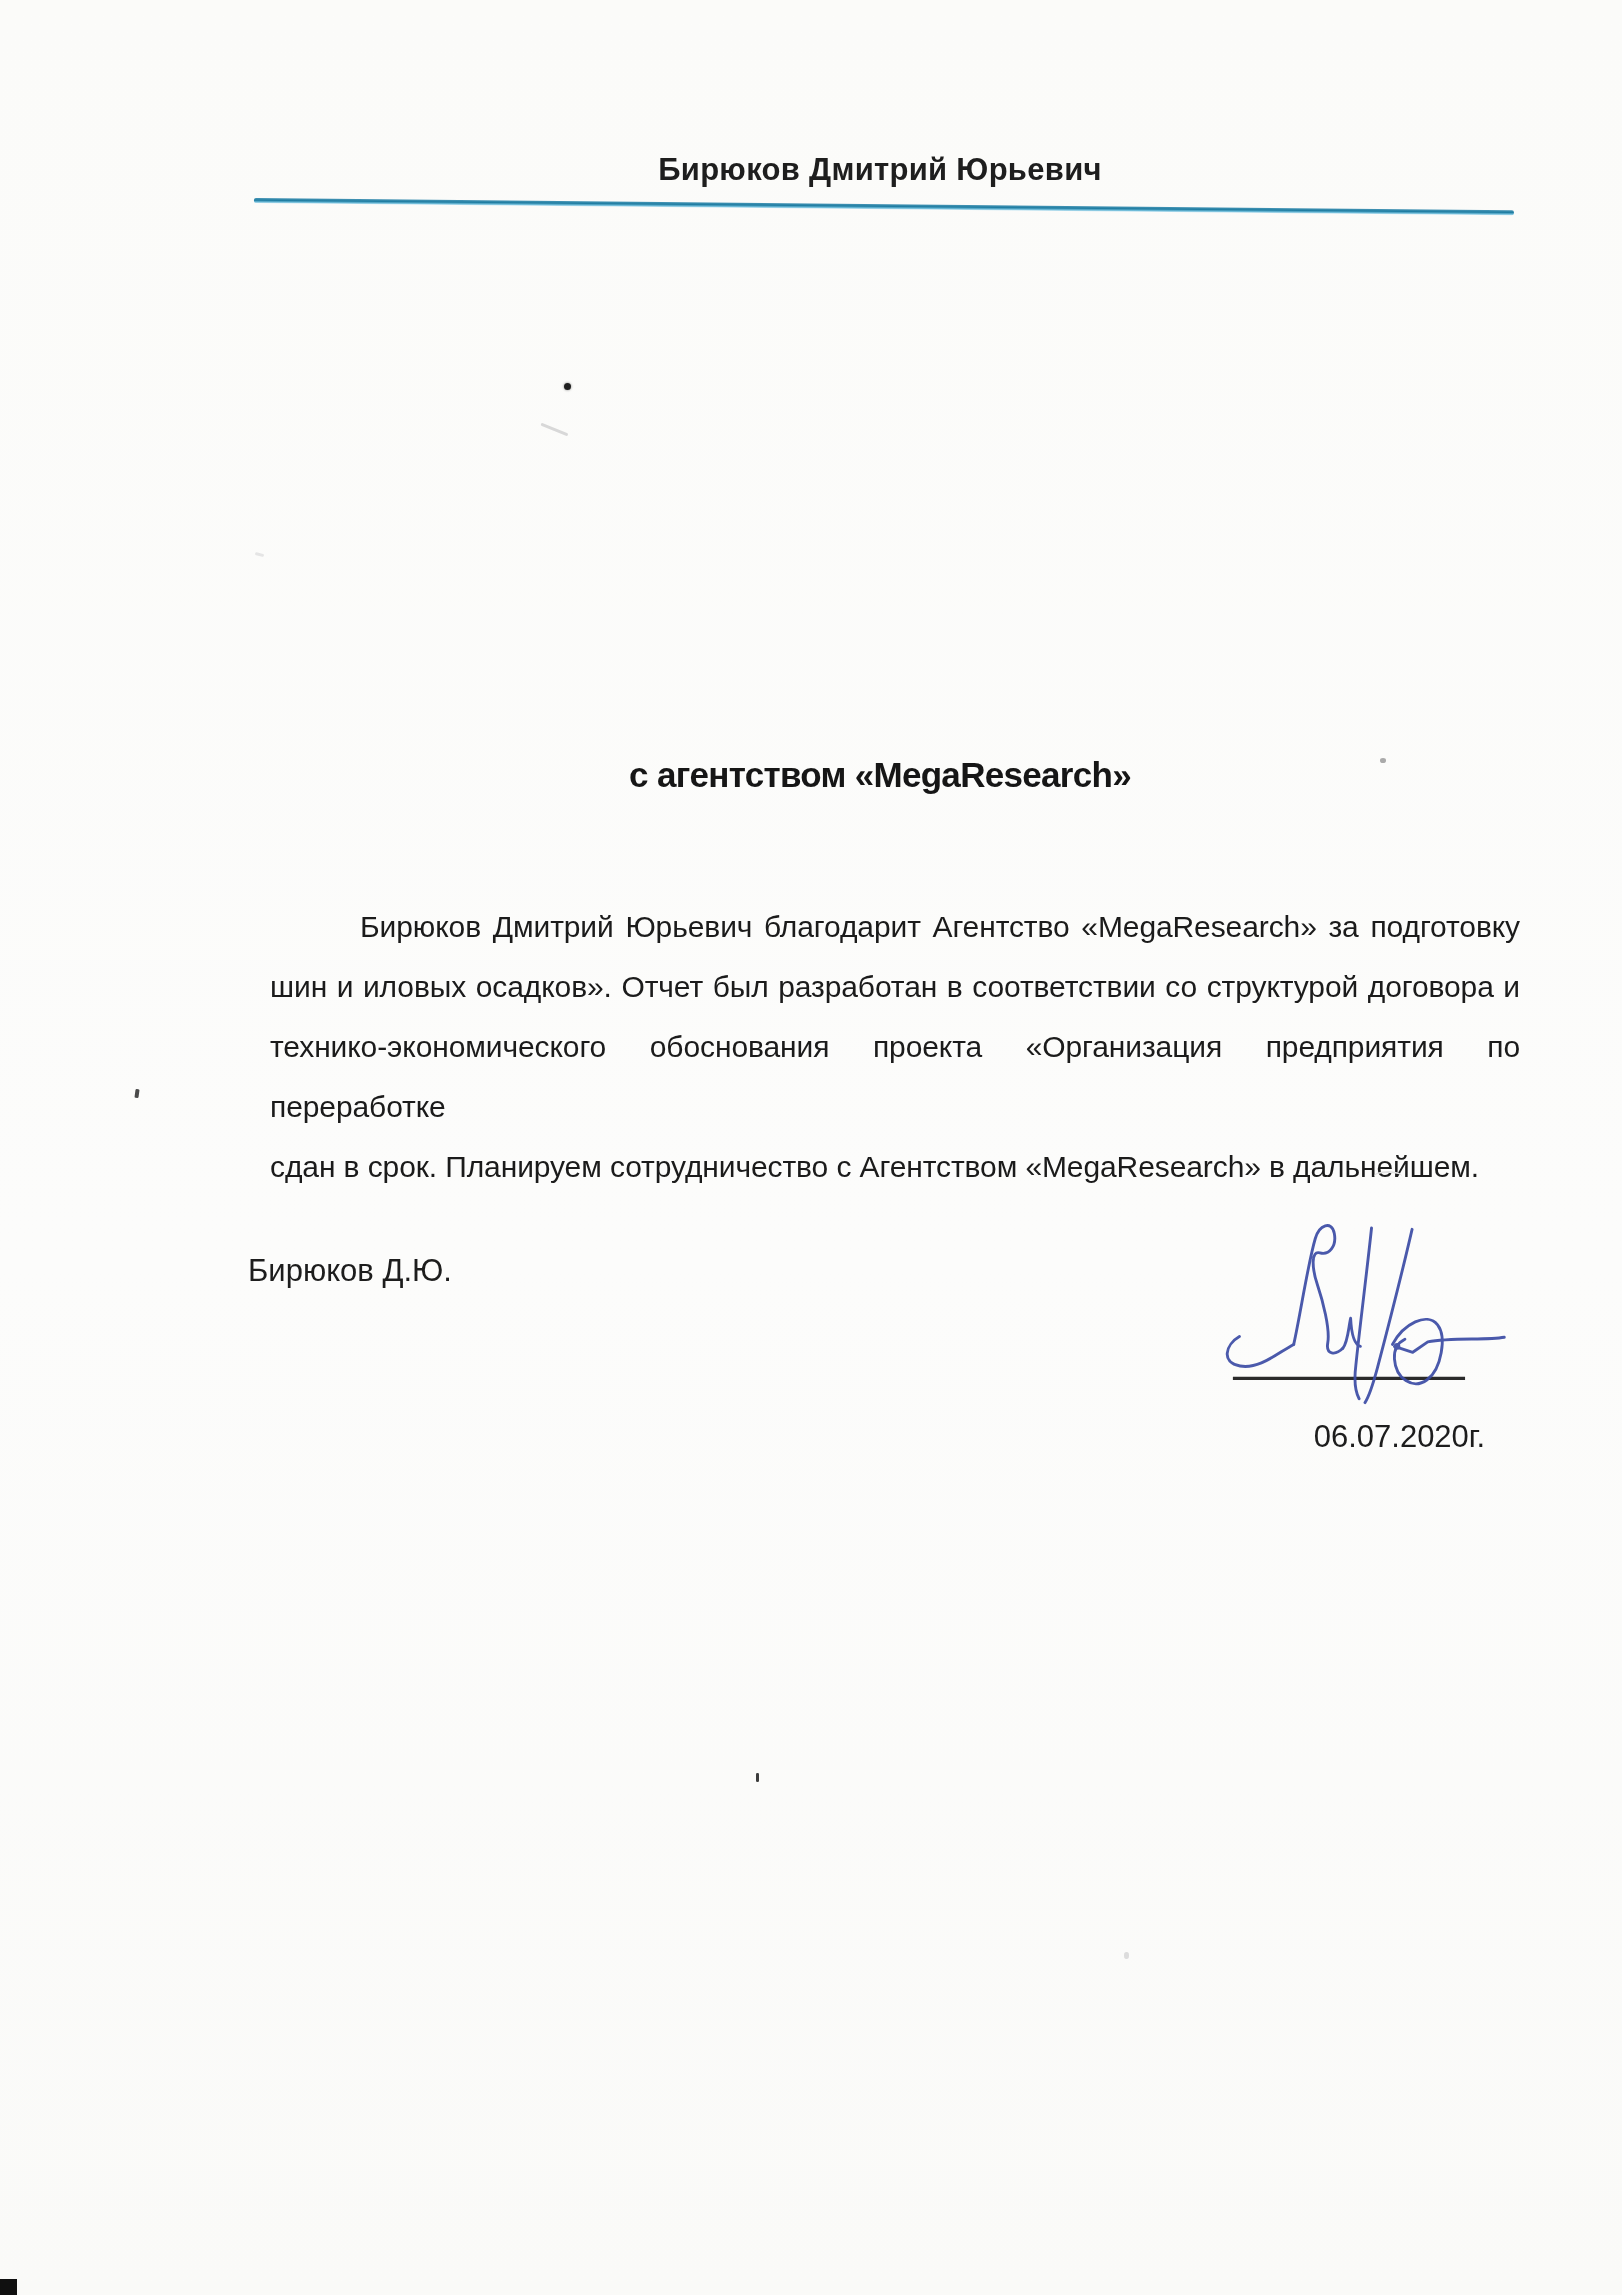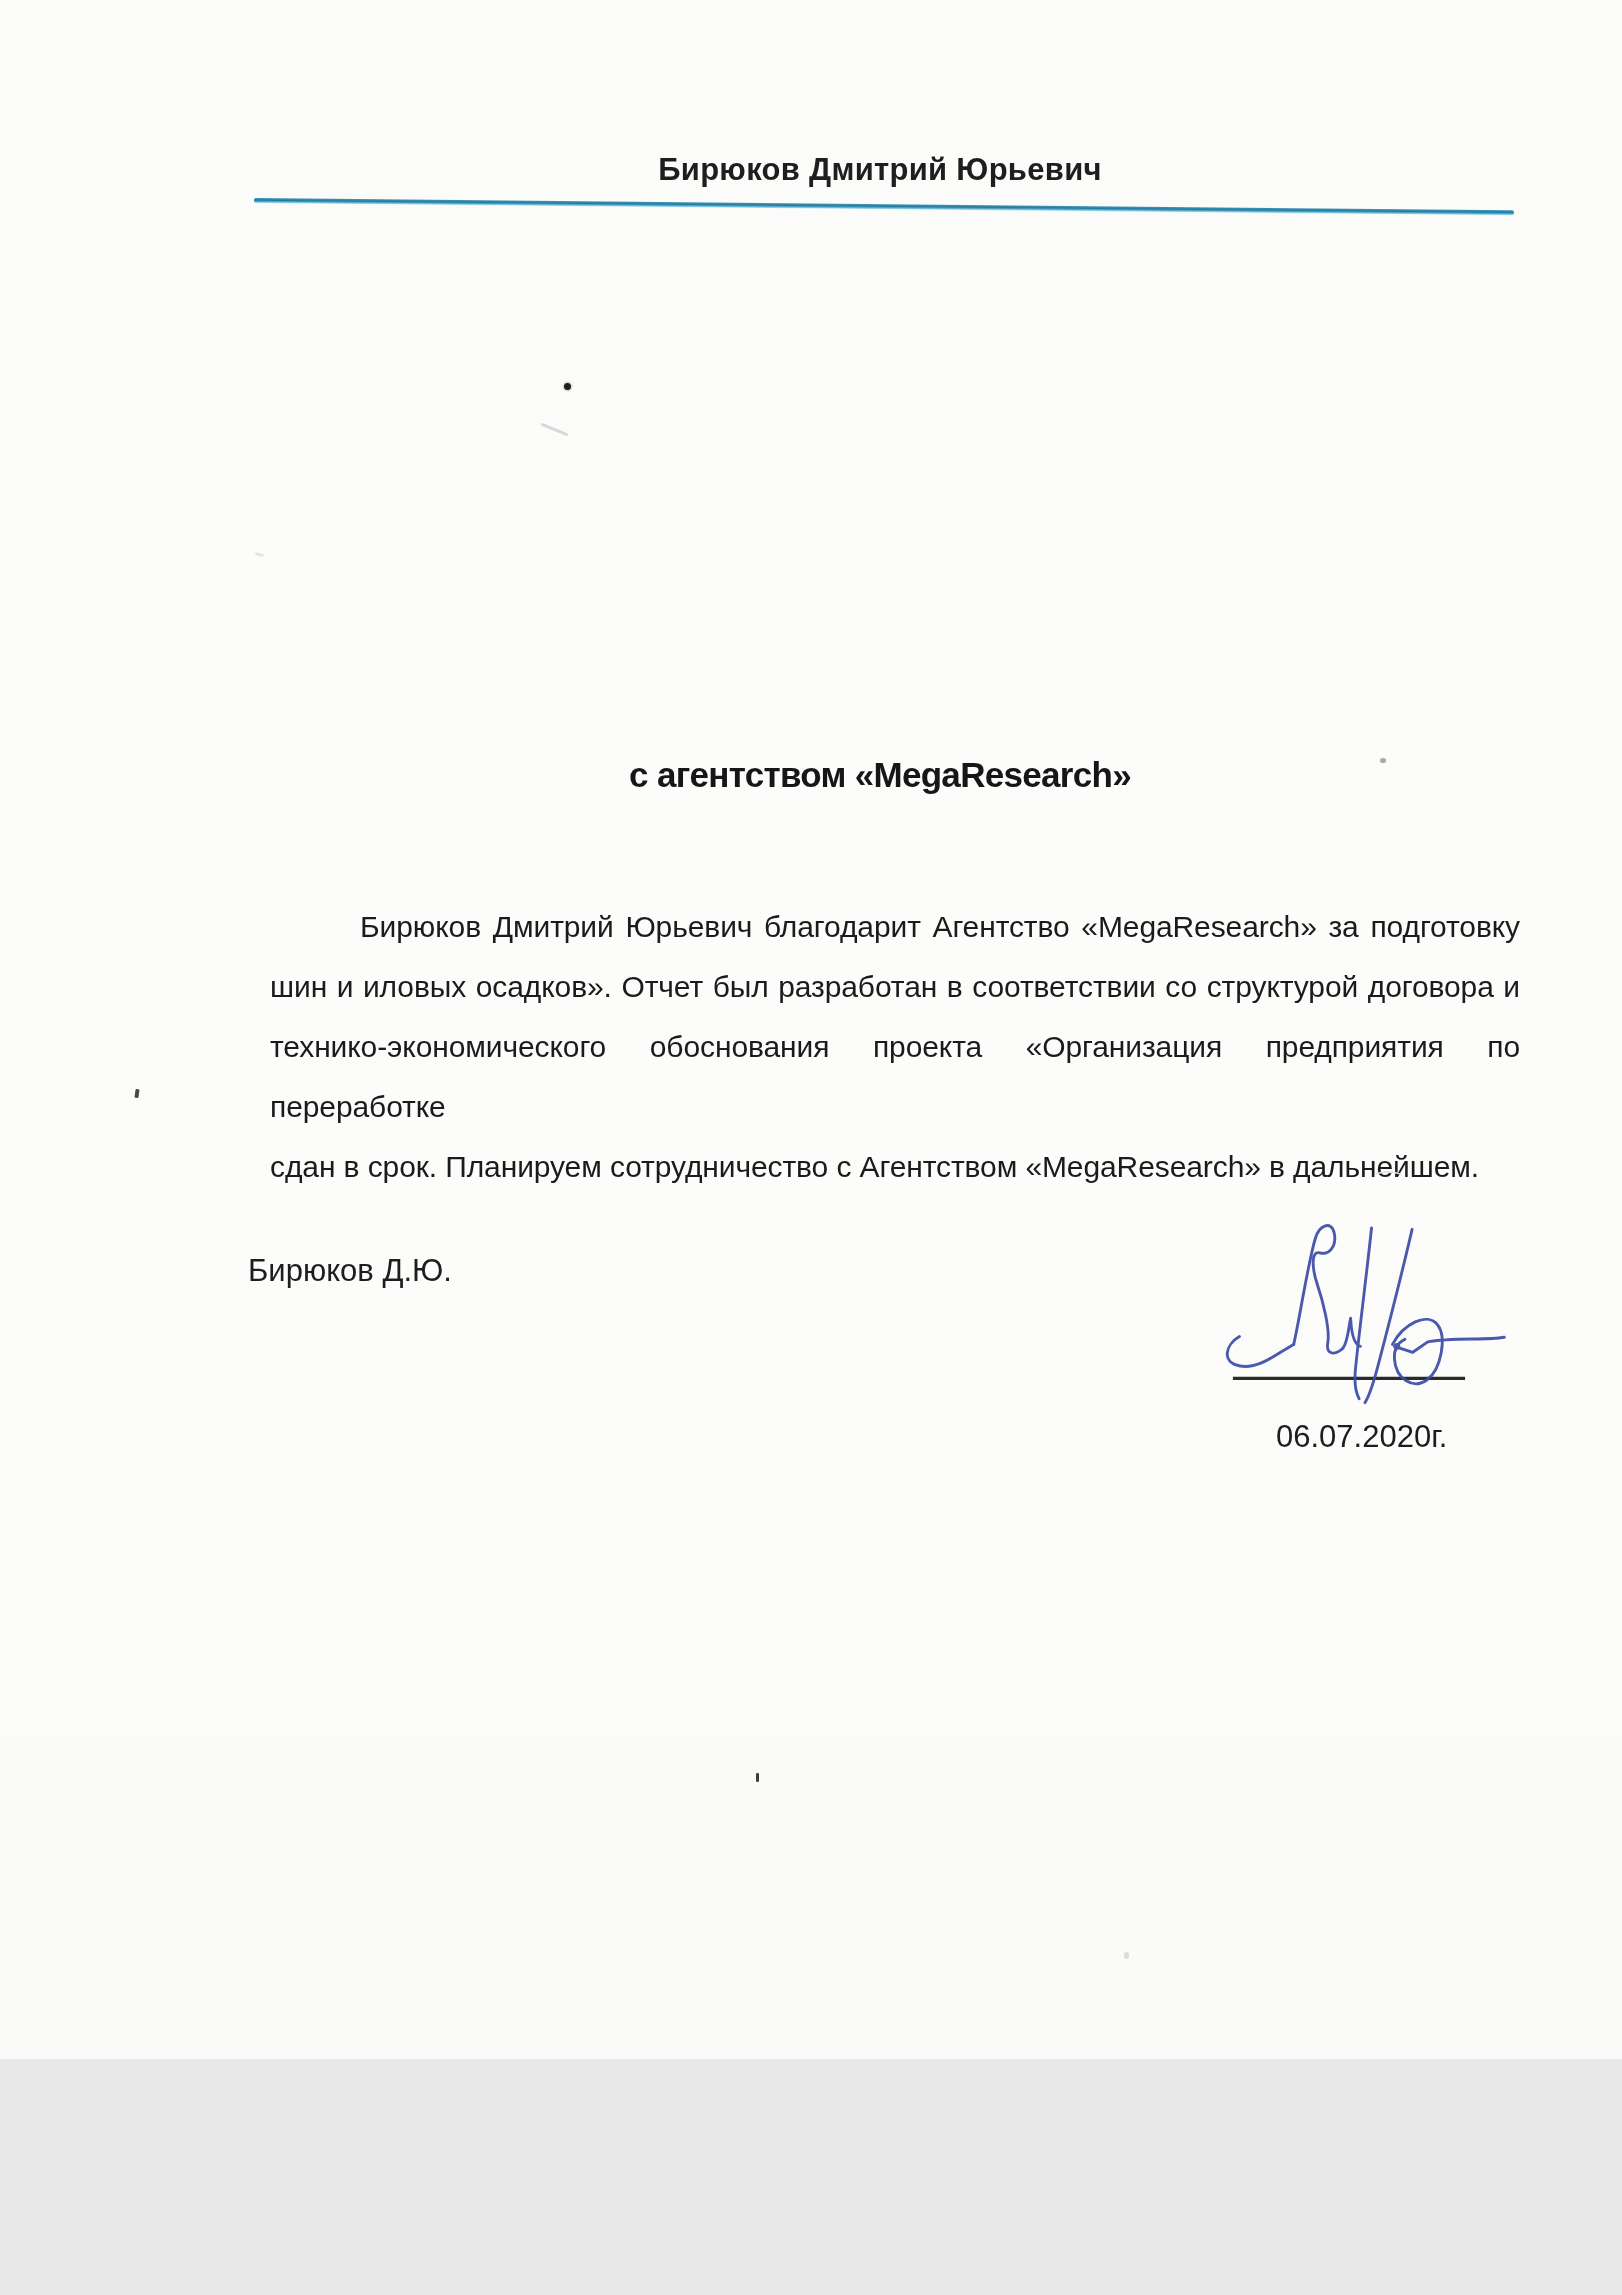--- a/index.html
+++ b/index.html
@@ -1,20 +1,20 @@
 <!DOCTYPE html>
 <html lang="ru" style="font-size:10.5px"><head>
 <meta charset="utf-8">
 <title>Document</title>
 <style>
   html, body { margin: 0; padding: 0; background: #e8e8e8; }
   .page {
     position: relative;
     width: 1622px;
-    height: 2059px;
+    height: 2295px;
     margin: 0 auto;
     background: linear-gradient(180deg, #fbfbf9 0%, #fcfcfb 55%, #fafaf8 100%);
     font-family: "Liberation Sans", sans-serif;
     color: #1c1c1c;
     overflow: hidden;
   }
 
   
   .header-name {
     position: absolute;
@@ -66,21 +66,21 @@
     color: #1d1d1d;
   }
   .signature-wrap {
     position: absolute;
     left: 1210px; top: 1207px;
     width: 327px; height: 216px;
   }
   .doc-date {
     position: absolute;
     top: 1414px; left: 1276px; width: 209px;
-    text-align: left;
+    text-align: right;
     font-size: 31px; line-height: 46px;
     color: #1d1d1d;
   }
 
   
   .artifact { position: absolute; }
   .a-dot1   { left: 564px;  top: 383px;  width: 7.2px; height: 7.2px; background: #1f1f1f; border-radius: 50%; box-shadow: 0 0 2px 0.7px rgba(40,40,40,.3); }
   .a-squig  { left: 540px;  top: 428px;  width: 29px; height: 2.6px;  background: #d8d8d8; border-radius: 2px; transform: rotate(22deg); }
   .a-mark1  { left: 255px;  top: 553px;  width: 8.5px; height: 3.3px;  background: #e5e5e5; border-radius: 1.3px; transform: rotate(14deg); }
   .a-tick1  { left: 135px;  top: 1089px; width: 3.9px;  height: 9.2px; background: #4a4a4a; border-radius: 1.3px; transform: rotate(8deg); }

